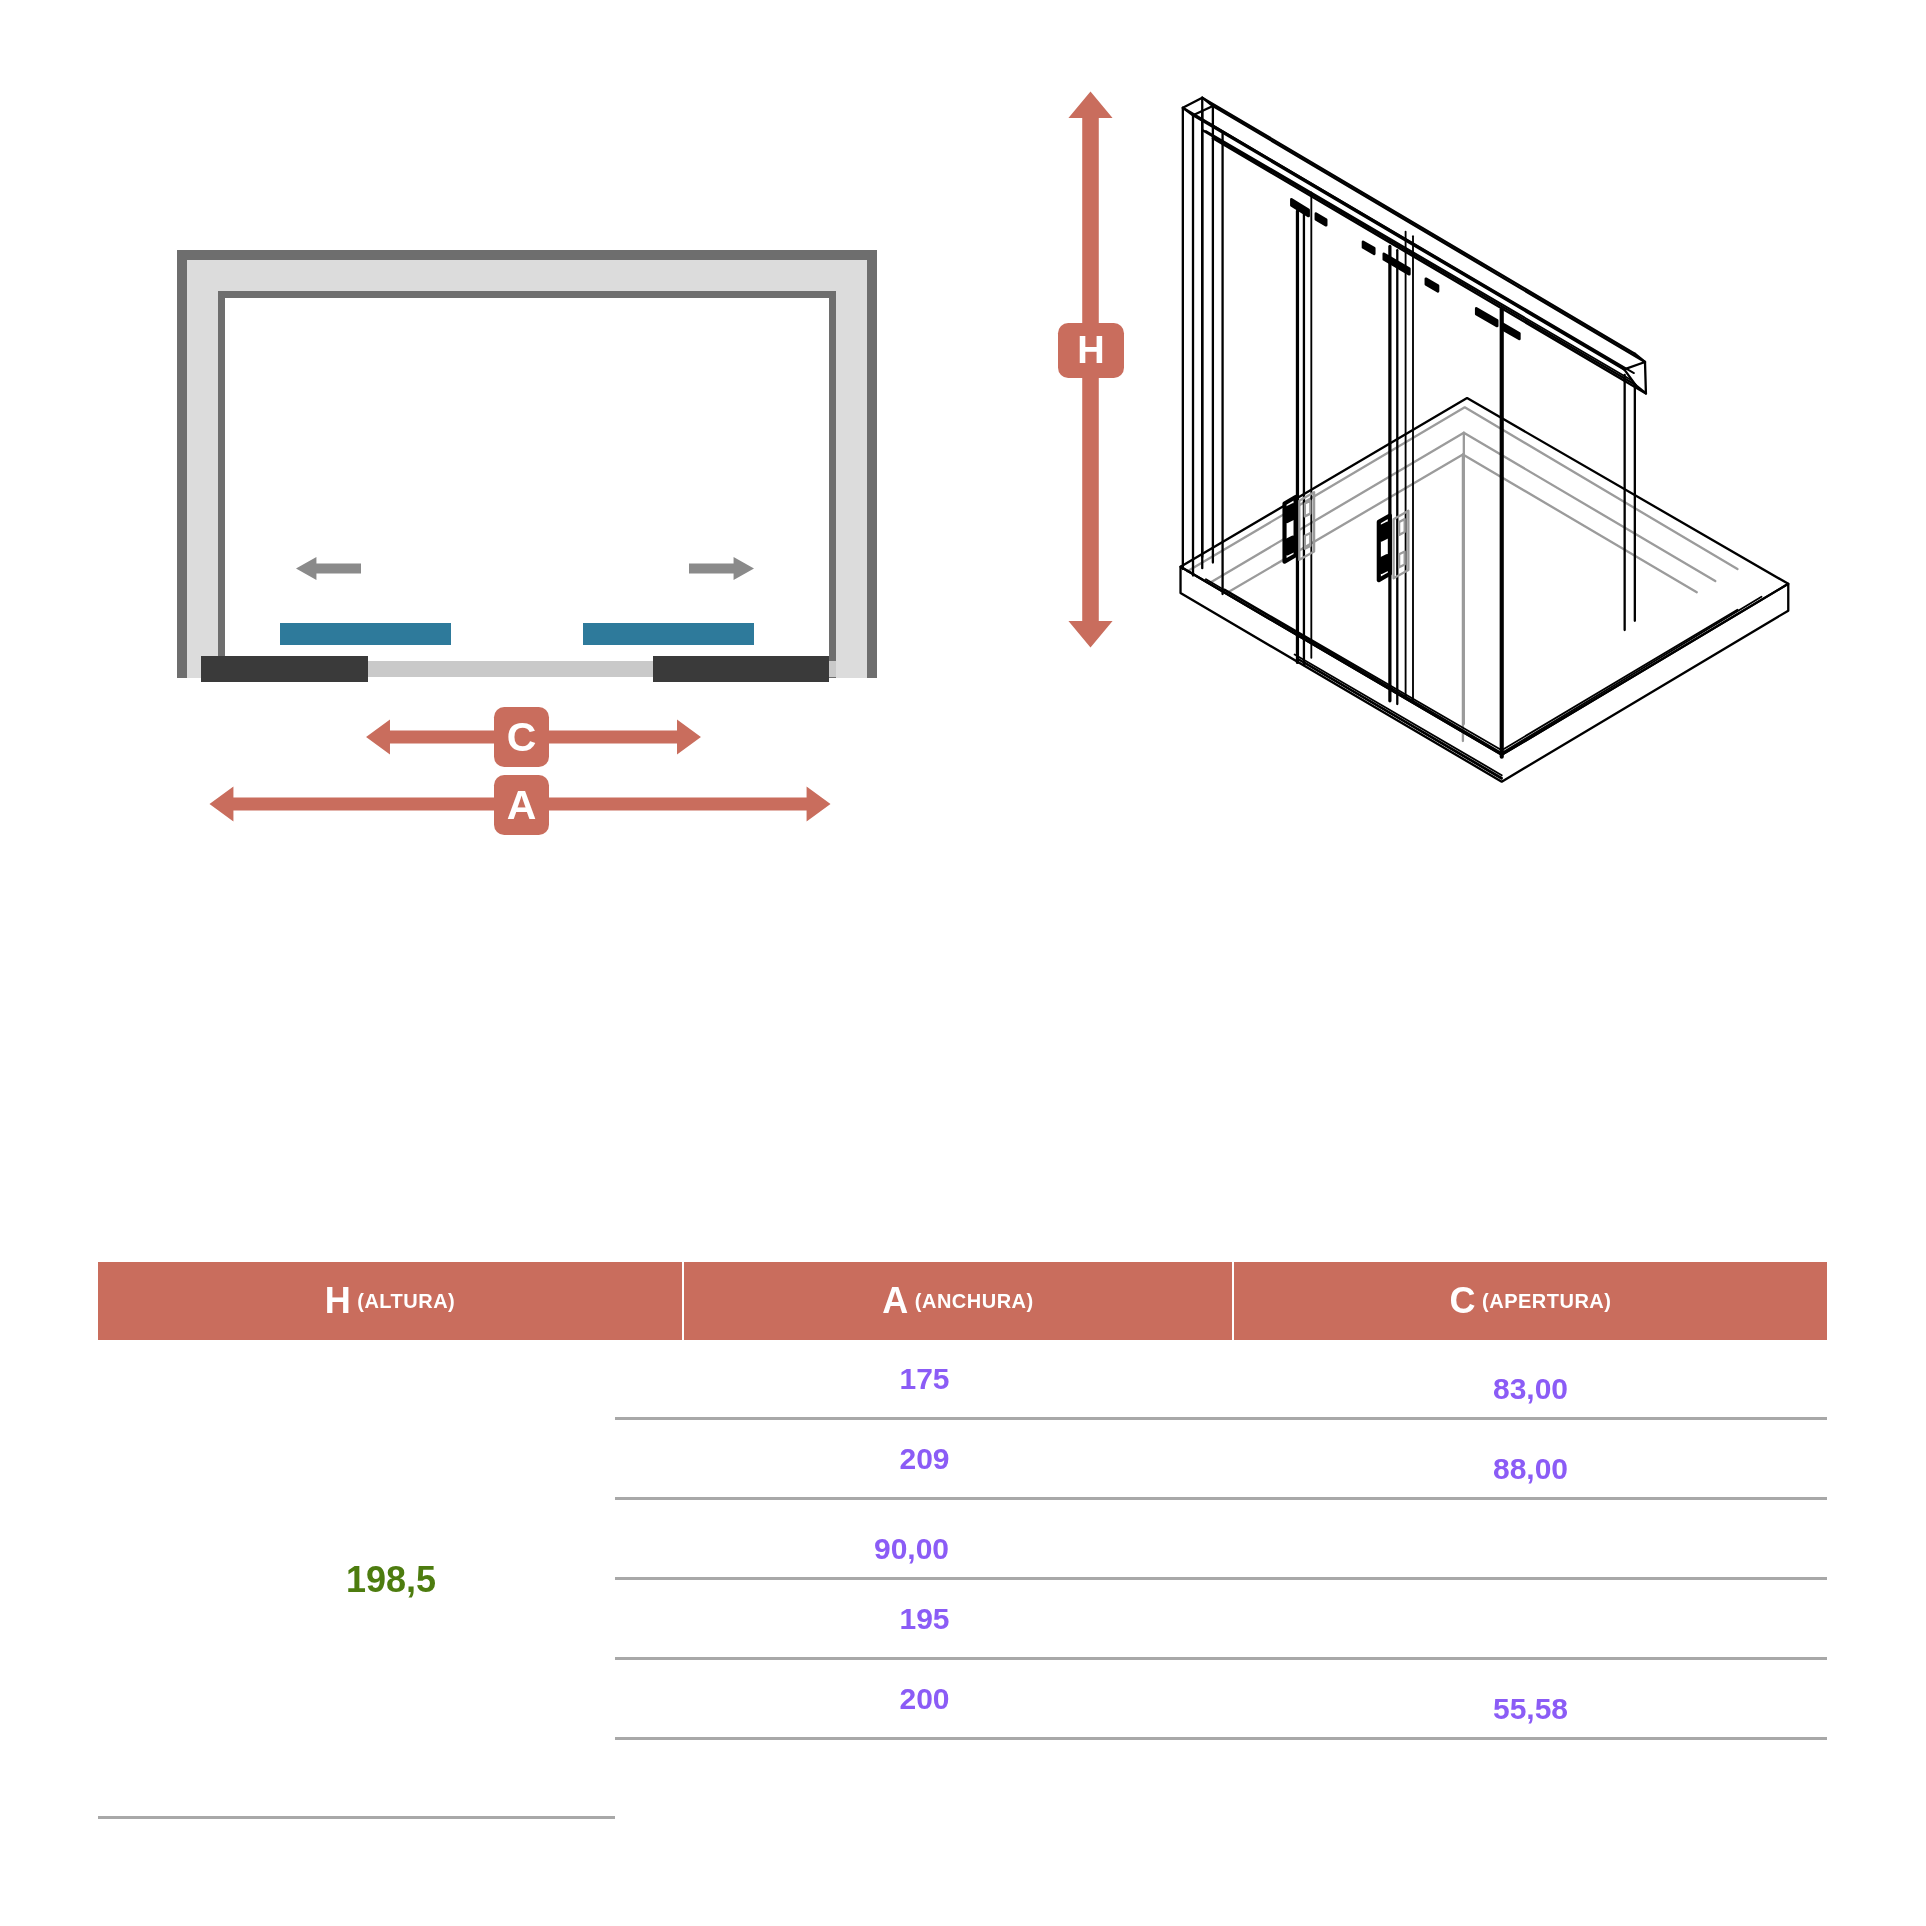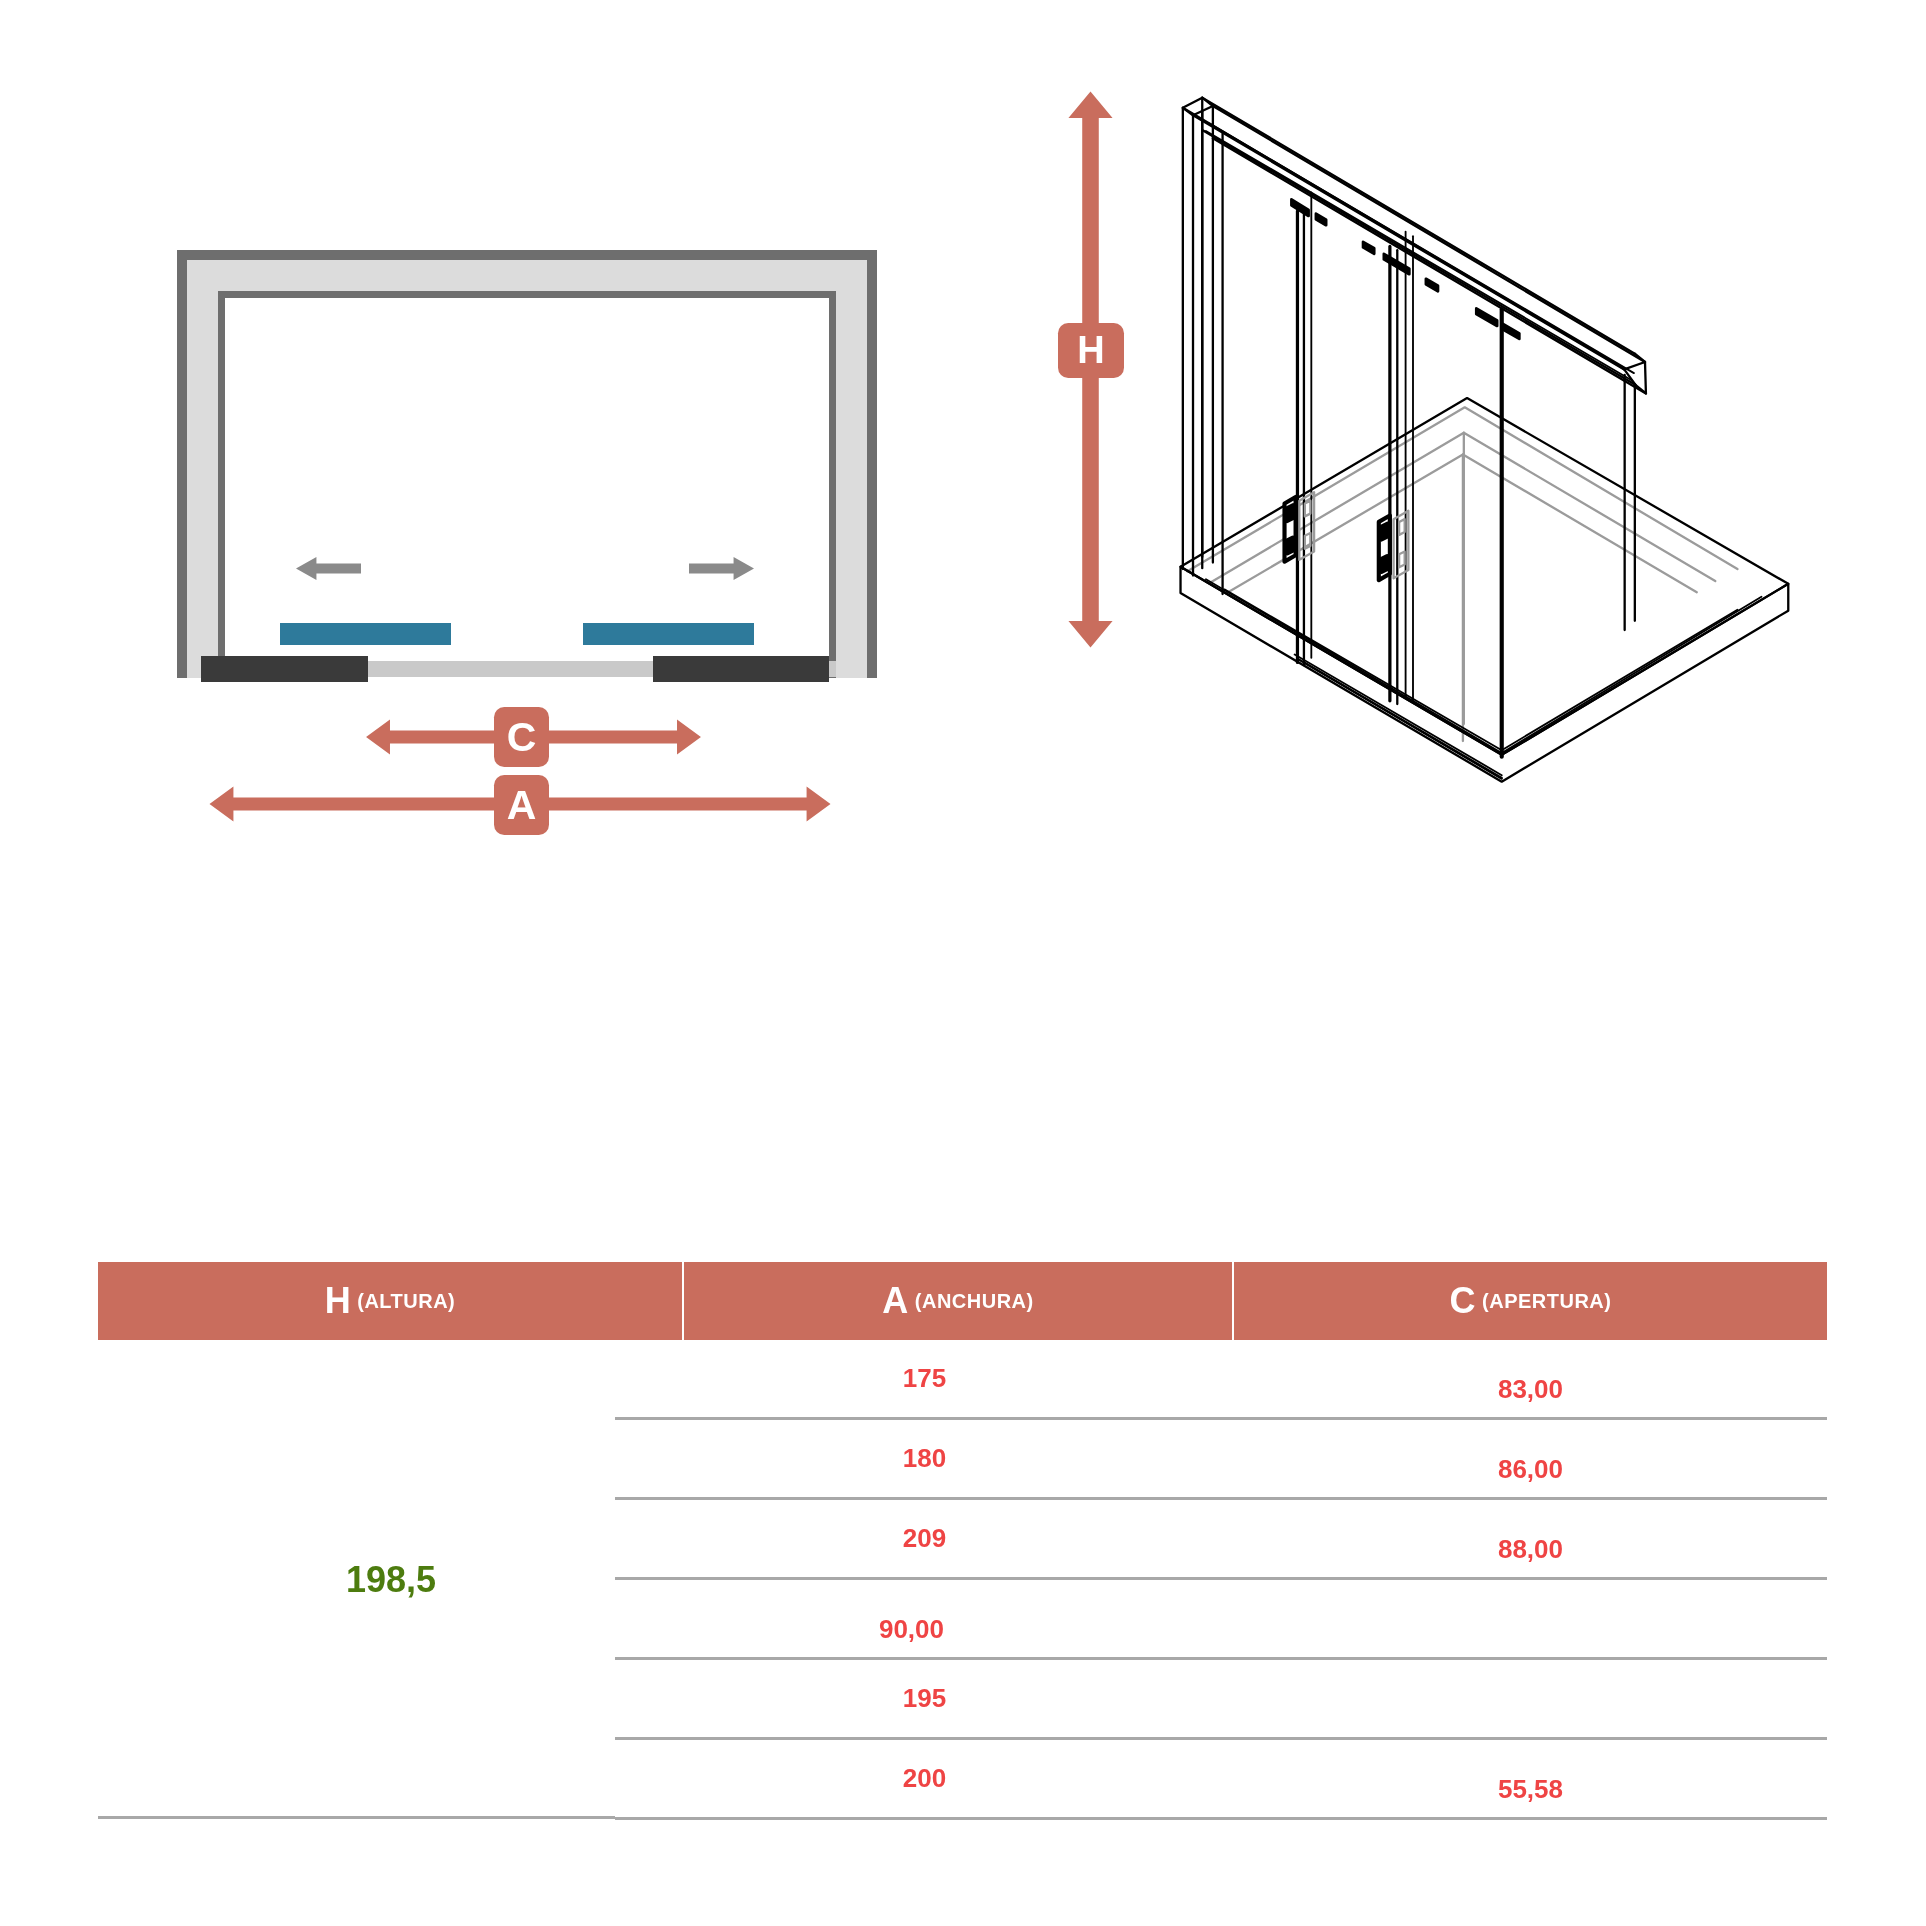--- a/index.html
+++ b/index.html
@@ -205,23 +205,23 @@
   .st-row {
     display: flex;
     height: 80px;
     box-sizing: border-box;
     border-bottom: 3.2px solid #a8a8a8;
   }
   .st-cell {
     display: flex;
     align-items: center;
     justify-content: center;
-    font-size: 26px;
+    font-size: 30px;
     font-weight: bold;
-    color: #ef4444;
+    color: #8b5cf6;
   }
   .st-cell.c-a { width: 619px; }
   .st-cell.c-c { width: 593px; margin-top: 21px; }
   .st-left-stub {
     position: absolute;
     left: 0;
     bottom: 0;
     width: 517px;
     height: 3.2px;
     background: #a8a8a8;
@@ -410,24 +410,20 @@
 
     <div class="st-body">
       <div class="st-col-h">
         <span class="st-h-value">198,5</span>
       </div>
 
       <div class="st-rows">
         <div class="st-row">
           <div class="st-cell c-a">175</div>
           <div class="st-cell c-c">83,00</div>
-        </div>
-        <div class="st-row">
-          <div class="st-cell c-a">180</div>
-          <div class="st-cell c-c">86,00</div>
         </div>
         <div class="st-row">
           <div class="st-cell c-a">209</div>
           <div class="st-cell c-c">88,00</div>
         </div>
         <div class="st-row">
           <div class="st-cell c-c">90,00</div>
         </div>
         <div class="st-row">
           <div class="st-cell c-a">195</div>

